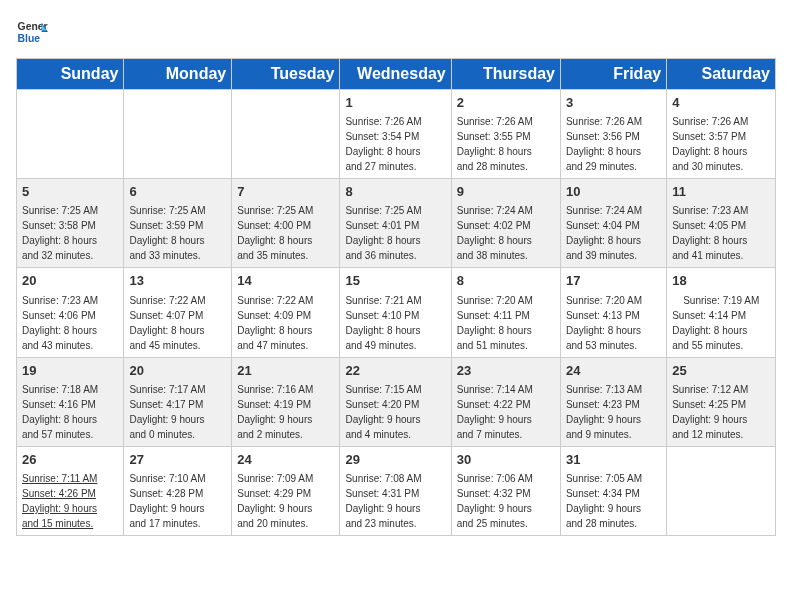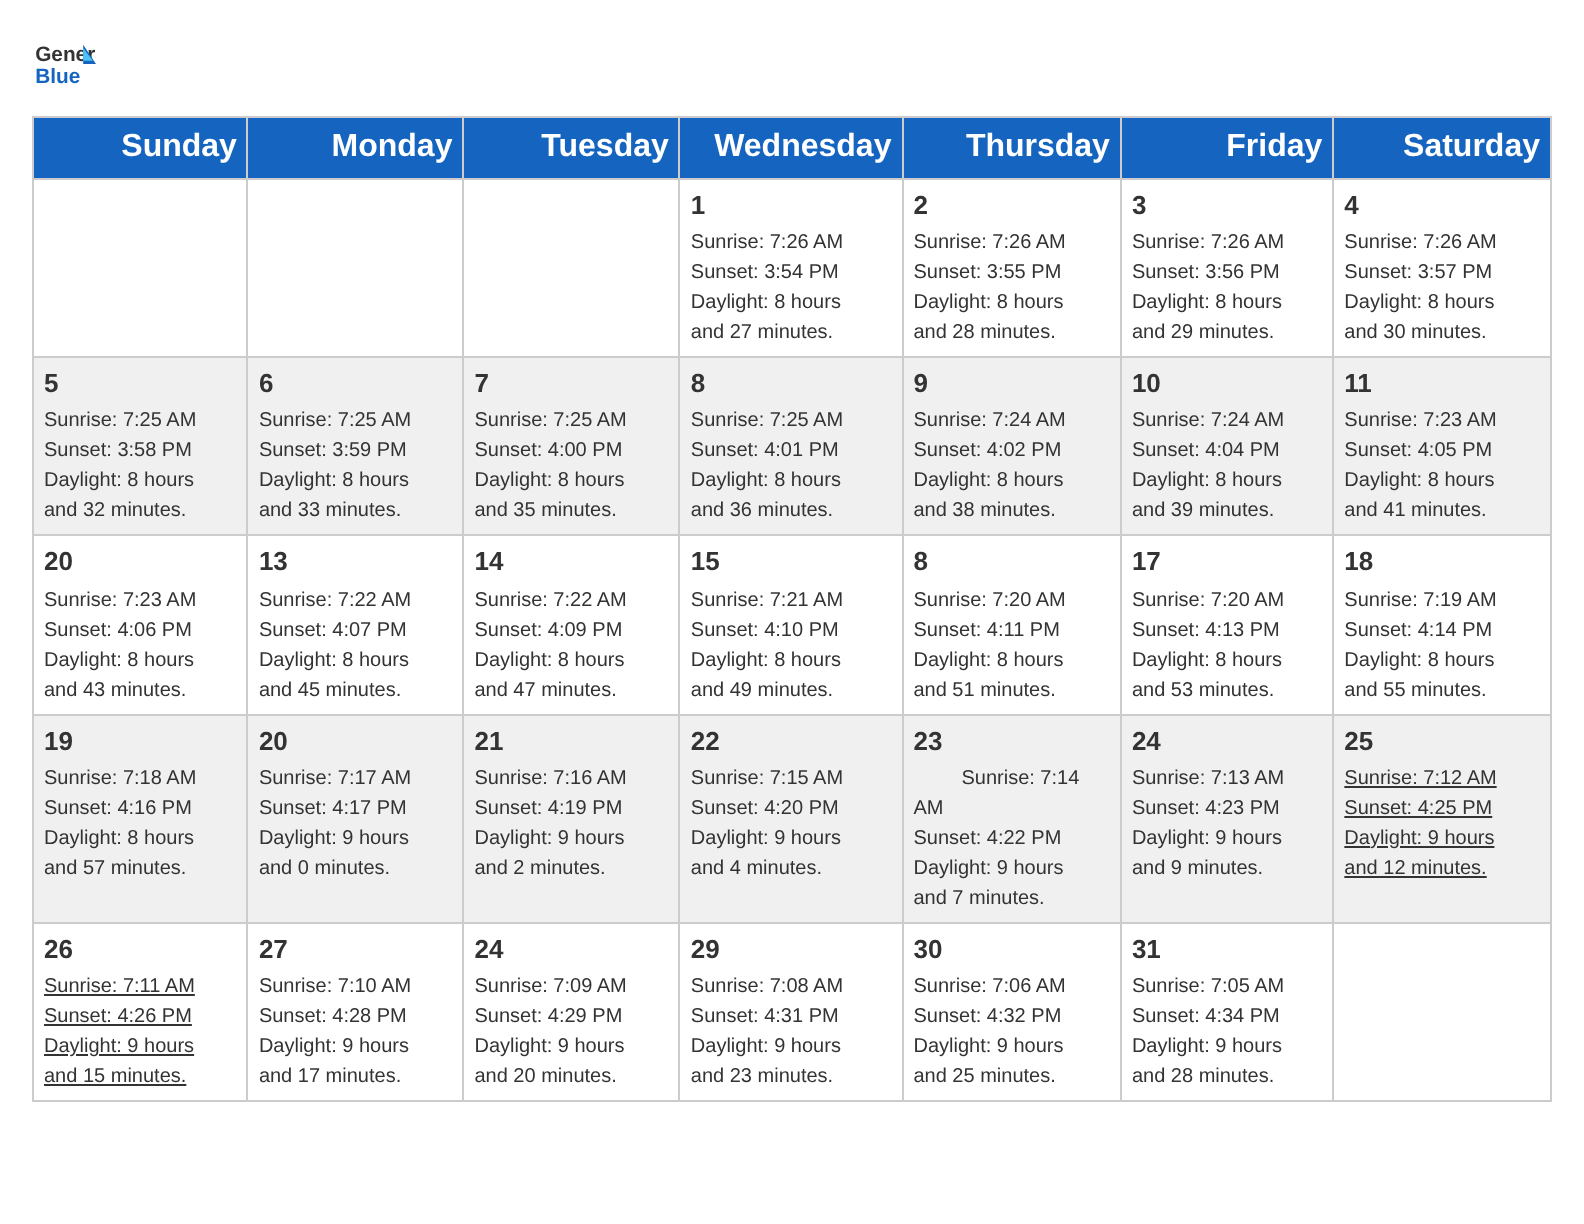--- a/index.html
+++ b/index.html
@@ -181,21 +181,21 @@
 Daylight: 8 hours
 and 49 minutes.</span></td>
         <td><span class="day-number">8</span><span class="day-info" style="white-space: pre-line;">Sunrise: 7:20 AM
 Sunset: 4:11 PM
 Daylight: 8 hours
 and 51 minutes.</span></td>
         <td><span class="day-number">17</span><span class="day-info" style="white-space: pre-line;">Sunrise: 7:20 AM
 Sunset: 4:13 PM
 Daylight: 8 hours
 and 53 minutes.</span></td>
-        <td><span class="day-number">18</span><span class="day-info" style="white-space: pre-line;">Sunrise: 7:19 AM
+        <td><span class="day-number">18</span><span class="day-info" style="white-space: pre-line; margin-left: 11px;">Sunrise: 7:19 AM
 Sunset: 4:14 PM
 Daylight: 8 hours
 and 55 minutes.</span></td>
       </tr>
       <tr class="row-shaded">
         <td><span class="day-number">19</span><span class="day-info" style="white-space: pre-line; text-align: center;">Sunrise: 7:18 AM
 Sunset: 4:16 PM
 Daylight: 8 hours
 and 57 minutes.</span></td>
         <td><span class="day-number">20</span><span class="day-info" style="white-space: pre-line;">Sunrise: 7:17 AM
@@ -203,29 +203,29 @@
 Daylight: 9 hours
 and 0 minutes.</span></td>
         <td><span class="day-number">21</span><span class="day-info" style="white-space: pre-line; margin-top: 16px;">Sunrise: 7:16 AM
 Sunset: 4:19 PM
 Daylight: 9 hours
 and 2 minutes.</span></td>
         <td><span class="day-number">22</span><span class="day-info" style="white-space: pre-line;">Sunrise: 7:15 AM
 Sunset: 4:20 PM
 Daylight: 9 hours
 and 4 minutes.</span></td>
-        <td><span class="day-number">23</span><span class="day-info" style="white-space: pre-line; margin-left: 24px;">Sunrise: 7:14 AM
+        <td><span class="day-number">23</span><span class="day-info" style="white-space: pre-line;">Sunrise: 7:14 AM
 Sunset: 4:22 PM
 Daylight: 9 hours
 and 7 minutes.</span></td>
         <td><span class="day-number">24</span><span class="day-info" style="white-space: pre-line;">Sunrise: 7:13 AM
 Sunset: 4:23 PM
 Daylight: 9 hours
 and 9 minutes.</span></td>
-        <td><span class="day-number">25</span><span class="day-info" style="white-space: pre-line; text-decoration: underline;">Sunrise: 7:12 AM
+        <td><span class="day-number">25</span><span class="day-info" style="white-space: pre-line;">Sunrise: 7:12 AM
 Sunset: 4:25 PM
 Daylight: 9 hours
 and 12 minutes.</span></td>
       </tr>
       <tr class="row-white">
         <td><span class="day-number">26</span><span class="day-info" style="white-space: pre-line; text-decoration: underline;">Sunrise: 7:11 AM
 Sunset: 4:26 PM
 Daylight: 9 hours
 and 15 minutes.</span></td>
         <td><span class="day-number">27</span><span class="day-info" style="white-space: pre-line;">Sunrise: 7:10 AM

